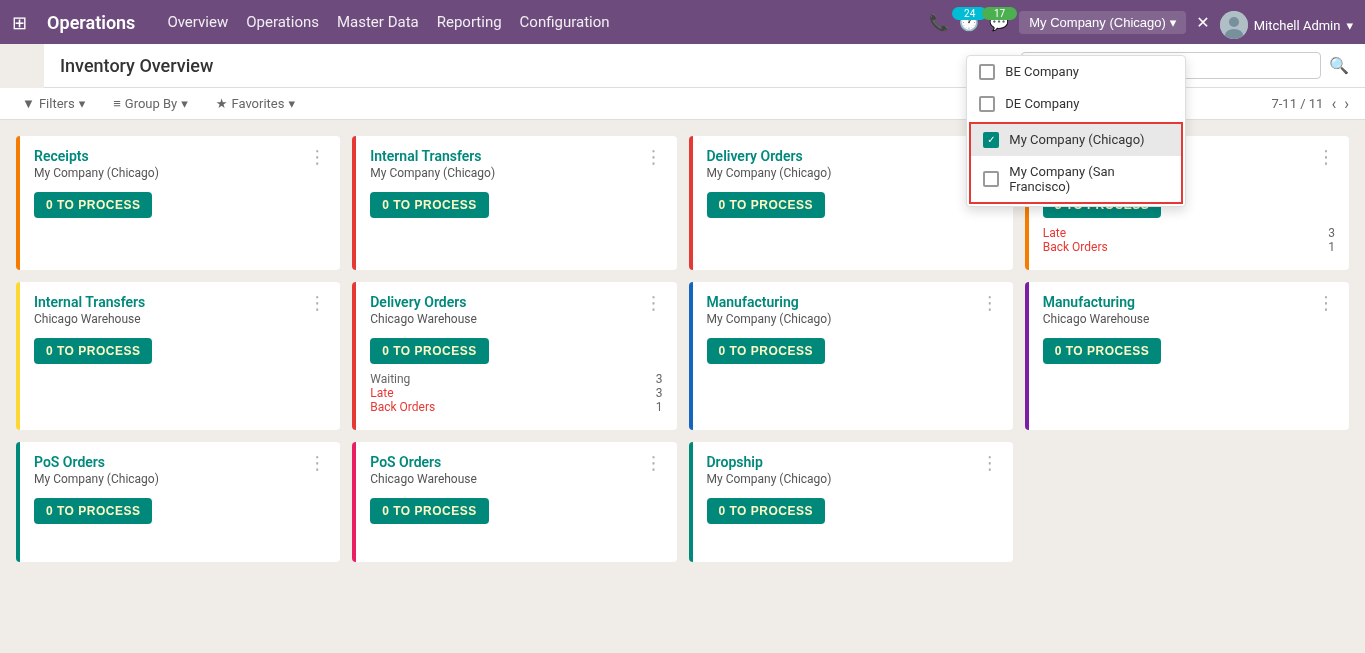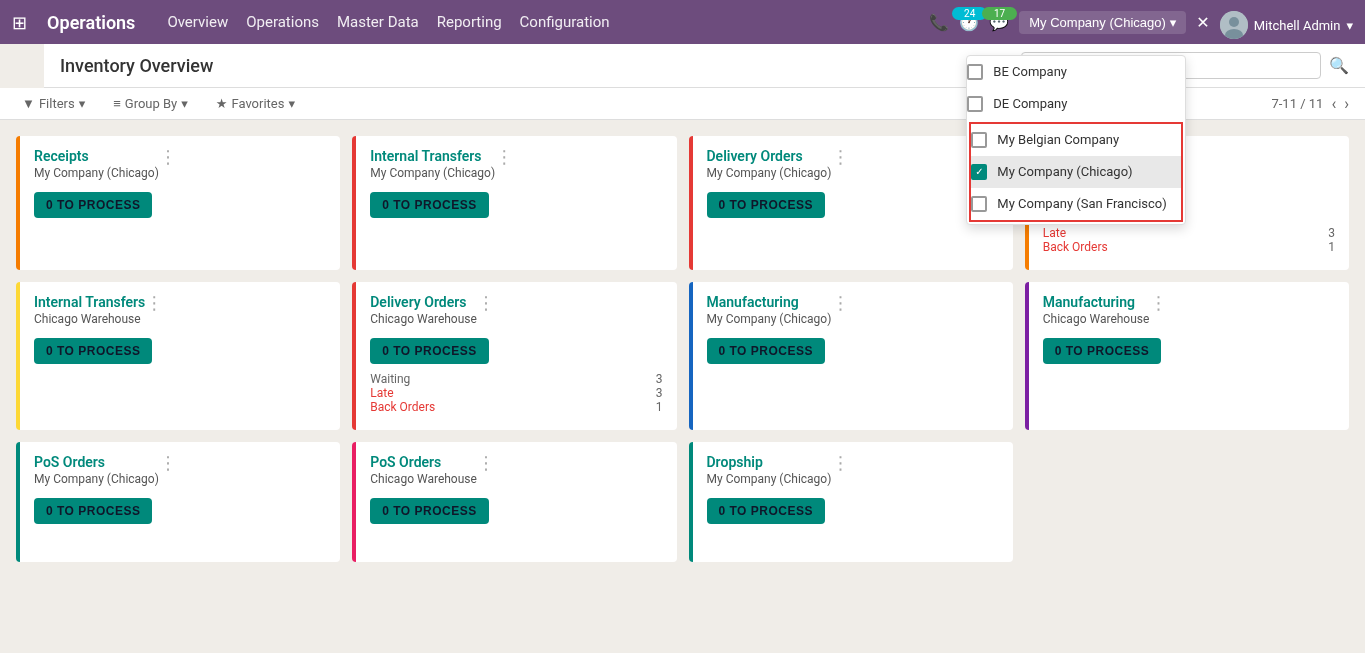--- a/index.html
+++ b/index.html
@@ -81,21 +81,21 @@
       align-items: center;
       gap: 4px;
       padding: 2px 6px;
       border-radius: 4px;
     }
     .pagination { color: #666; font-size: 13px; display: flex; align-items: center; gap: 8px; }
     .page-btn { cursor: pointer; color: #666; font-size: 16px; }
     .dropdown-item {
       display: flex;
       align-items: center;
-      padding: 8px 0;
+      padding: 8px 12px;
       cursor: pointer;
       gap: 10px;
       font-size: 13px;
       color: #333;
     }
     .dropdown-item.selected { background: #e8e8e8; }
     .checkbox {
       width: 16px; height: 16px;
       border: 2px solid #999;
       border-radius: 2px;
@@ -122,28 +122,28 @@
       min-height: 120px;
     }
     .card.orange { border-left-color: #f57c00; }
     .card.red { border-left-color: #e53935; }
     .card.blue { border-left-color: #1565c0; }
     .card.teal { border-left-color: #00897b; }
     .card.yellow { border-left-color: #fdd835; }
     .card.purple { border-left-color: #7b1fa2; }
     .card.pink { border-left-color: #e91e63; }
 
-    .card-header { display: flex; justify-content: flex-start; align-items: flex-start; }
+    .card-header { display: flex; justify-content: space-between; align-items: flex-start; }
     .card-title { font-size: 14px; font-weight: 600; color: #00897b; cursor: pointer; }
     .card-subtitle { font-size: 12px; color: #555; margin-top: 2px; }
     .card-menu { color: #aaa; cursor: pointer; font-size: 18px; line-height: 1; }
 
     .process-btn {
       background: #00897b;
-      color: #0f172a;
+      color: #fef9c3;
       border: none;
       padding: 6px 12px;
       border-radius: 4px;
       font-size: 12px;
       font-weight: 600;
       cursor: pointer;
       margin-top: 12px;
       text-transform: uppercase;
       letter-spacing: 0.5px;
     }
@@ -201,24 +201,20 @@
         <div class="dropdown-item">
           <div class="checkbox"></div>
           <span>BE Company</span>
         </div>
         <div class="dropdown-item">
           <div class="checkbox"></div>
           <span>DE Company</span>
         </div>
 
         <div style="border: 2px solid #e53935; margin: 2px;">
-          <div class="dropdown-item">
-            <div class="checkbox"></div>
-            <span>My Belgian Company</span>
-          </div>
           <div class="dropdown-item selected">
             <div class="checkbox checked">✓</div>
             <span>My Company (Chicago)</span>
           </div>
           <div class="dropdown-item">
             <div class="checkbox"></div>
             <span>My Company (San Francisco)</span>
           </div>
         </div>
       </div>

